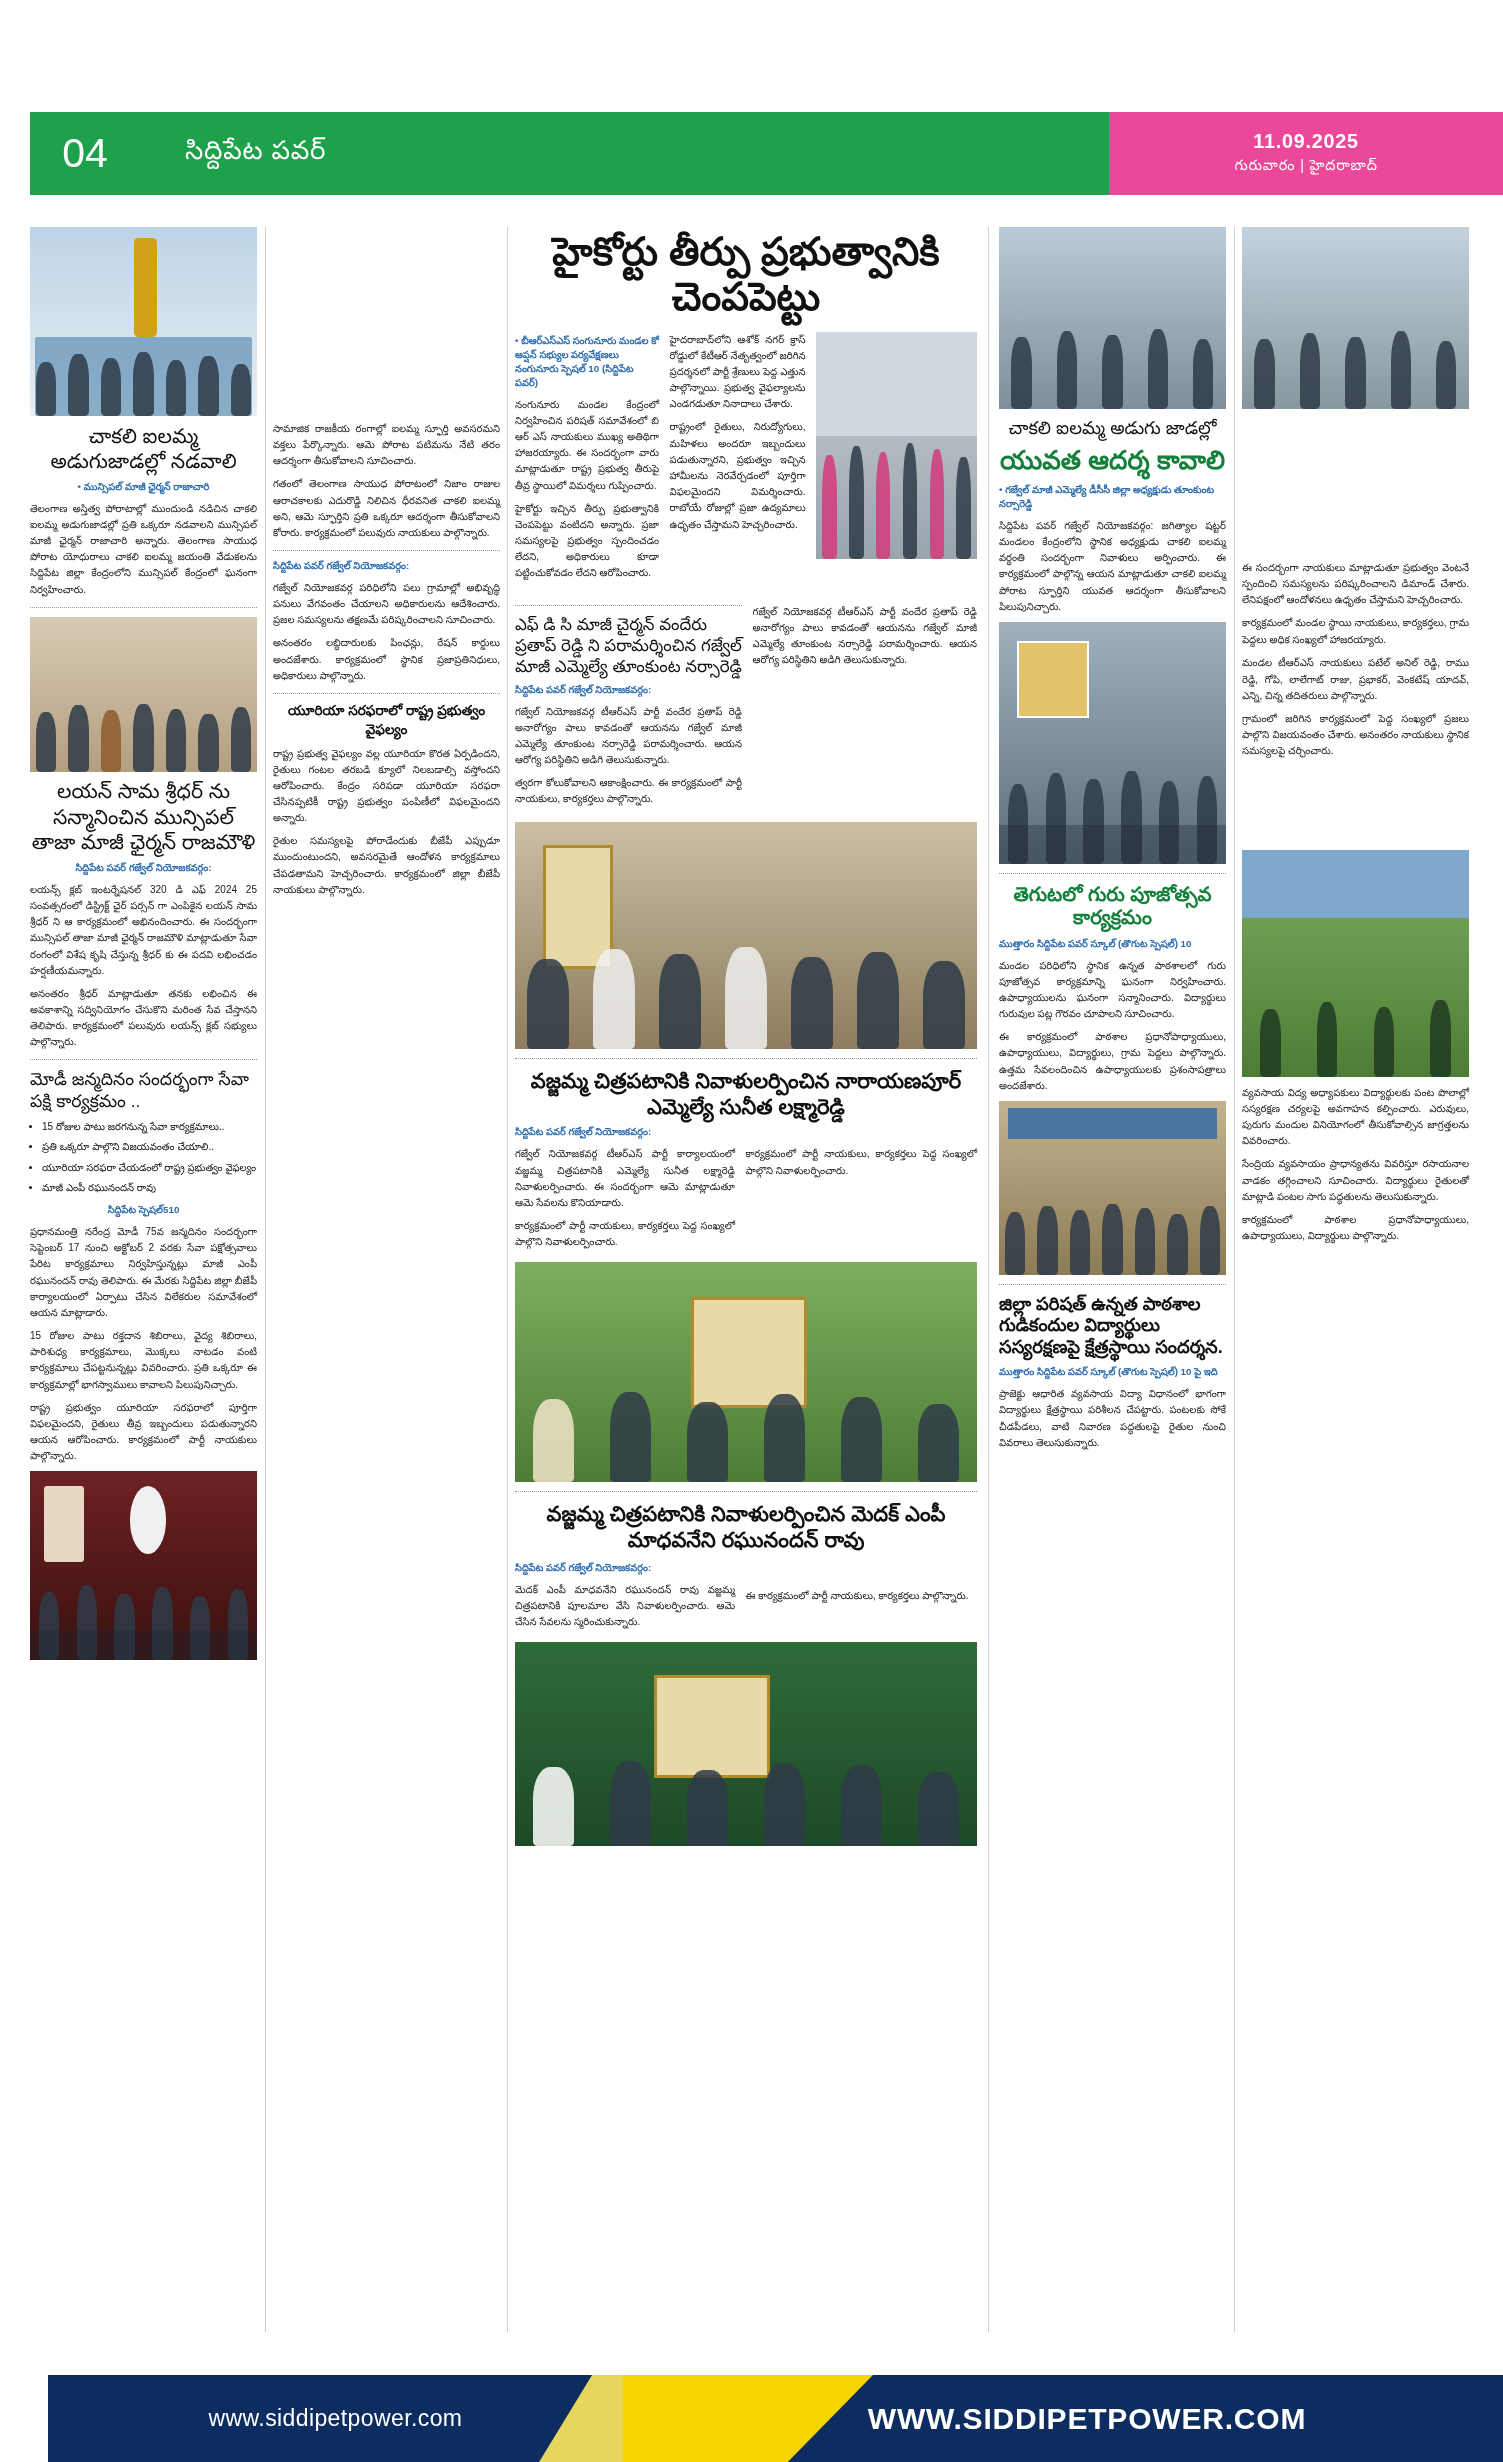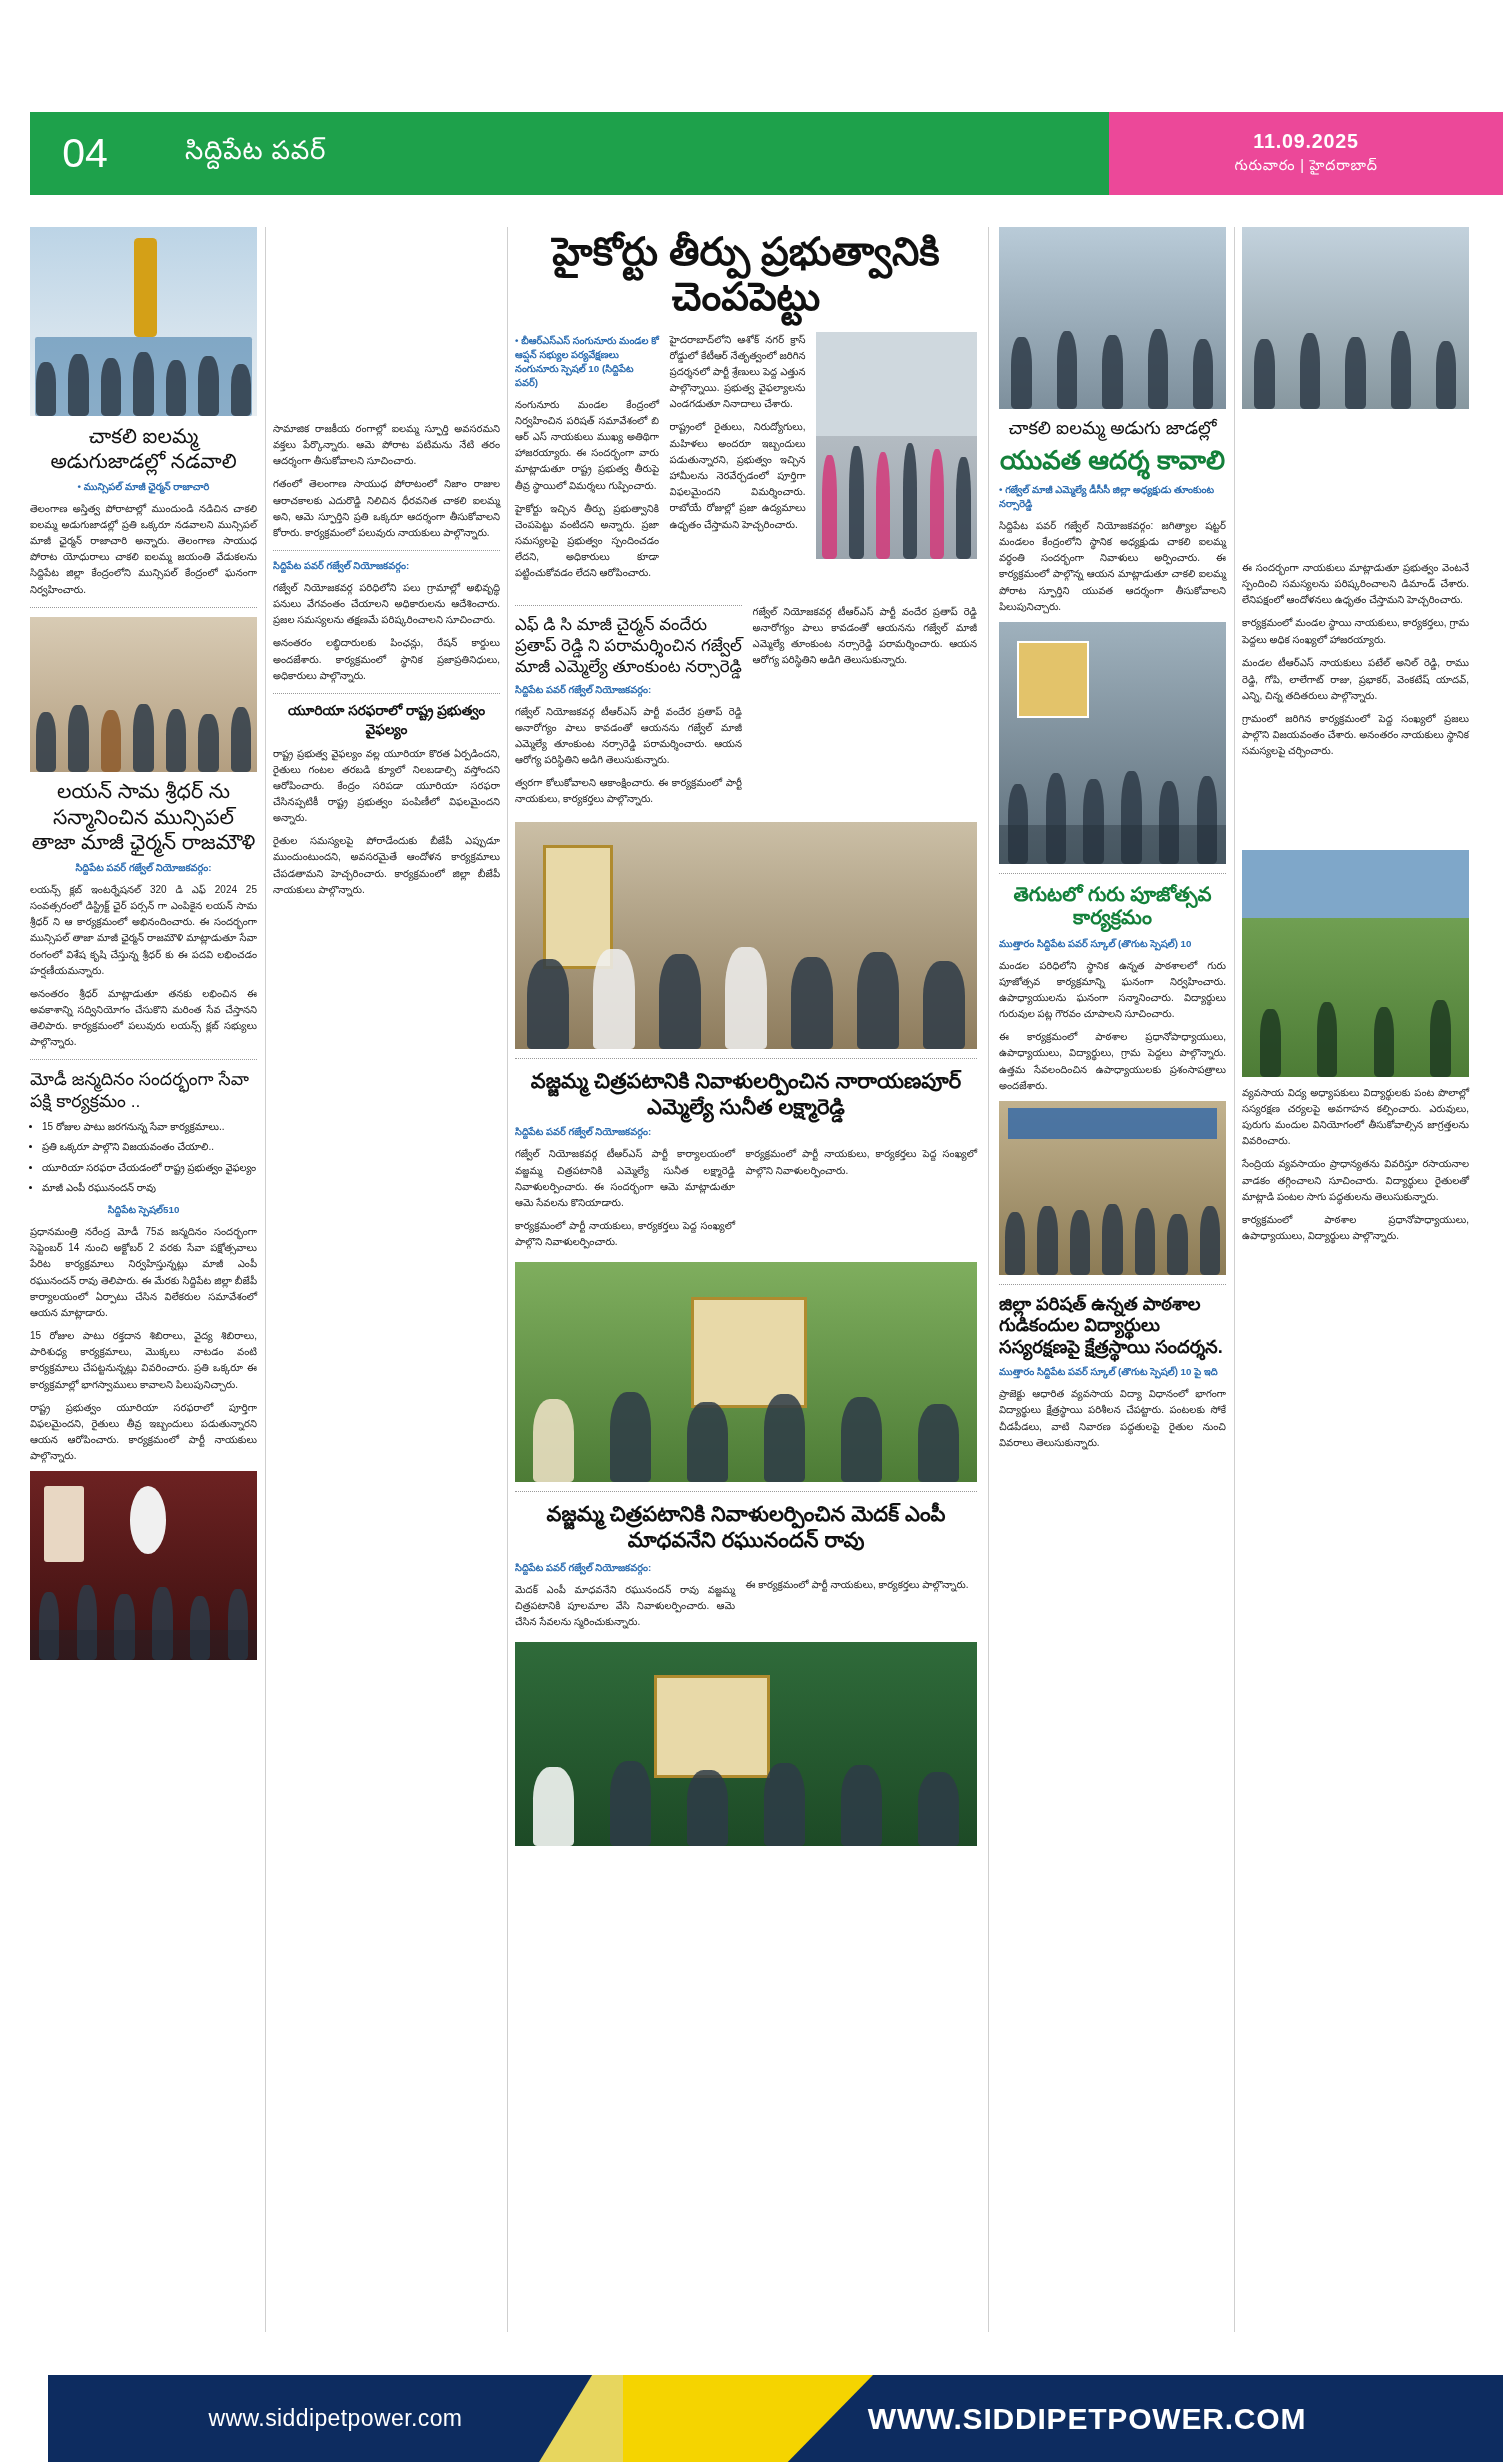--- a/index.html
+++ b/index.html
@@ -142,21 +142,21 @@
 
     <h2 class="hl left" style="font-size:17.4px;">మోడీ జన్మదినం సందర్భంగా సేవా పక్షి కార్యక్రమం ..</h2>
     <ul class="bl">
       <li>15 రోజుల పాటు జరగనున్న సేవా కార్యక్రమాలు..</li>
       <li>ప్రతి ఒక్కరూ పాల్గొని విజయవంతం చేయాలి..</li>
       <li>యూరియా సరఫరా చేయడంలో రాష్ట్ర ప్రభుత్వం వైఫల్యం</li>
       <li>మాజీ ఎంపీ రఘునందన్ రావు</li>
     </ul>
     <div class="byline">సిద్దిపేట స్పెషల్510</div>
     <div class="body">
-      <p>ప్రధానమంత్రి నరేంద్ర మోడీ 75వ జన్మదినం సందర్భంగా సెప్టెంబర్ 14 నుంచి అక్టోబర్ 2 వరకు సేవా పక్షోత్సవాలు పేరిట కార్యక్రమాలు నిర్వహిస్తున్నట్లు మాజీ ఎంపీ రఘునందన్ రావు తెలిపారు. ఈ మేరకు సిద్దిపేట జిల్లా బీజేపీ కార్యాలయంలో ఏర్పాటు చేసిన విలేకరుల సమావేశంలో ఆయన మాట్లాడారు.</p>
+      <p>ప్రధానమంత్రి నరేంద్ర మోడీ 75వ జన్మదినం సందర్భంగా సెప్టెంబర్ 17 నుంచి అక్టోబర్ 2 వరకు సేవా పక్షోత్సవాలు పేరిట కార్యక్రమాలు నిర్వహిస్తున్నట్లు మాజీ ఎంపీ రఘునందన్ రావు తెలిపారు. ఈ మేరకు సిద్దిపేట జిల్లా బీజేపీ కార్యాలయంలో ఏర్పాటు చేసిన విలేకరుల సమావేశంలో ఆయన మాట్లాడారు.</p>
       <p>15 రోజుల పాటు రక్తదాన శిబిరాలు, వైద్య శిబిరాలు, పారిశుధ్య కార్యక్రమాలు, మొక్కలు నాటడం వంటి కార్యక్రమాలు చేపట్టనున్నట్లు వివరించారు. ప్రతి ఒక్కరూ ఈ కార్యక్రమాల్లో భాగస్వాములు కావాలని పిలుపునిచ్చారు.</p>
       <p>రాష్ట్ర ప్రభుత్వం యూరియా సరఫరాలో పూర్తిగా విఫలమైందని, రైతులు తీవ్ర ఇబ్బందులు పడుతున్నారని ఆయన ఆరోపించారు. కార్యక్రమంలో పార్టీ నాయకులు పాల్గొన్నారు.</p>
     </div>
 
     <div class="photo ph-dark" style="height:189px;margin-top:6px;background:linear-gradient(#6d2222,#3b1010);">
       <div style="position:absolute;left:6%;top:8%;width:18%;height:40%;background:#e8d7c3;border-radius:3px;"></div>
       <div style="position:absolute;left:44%;top:8%;width:16%;height:36%;background:#f0f0f0;border-radius:50%;"></div>
       <div class="figs">
         <i style="height:66%"></i>
           <i style="height:72%"></i>
@@ -288,21 +288,21 @@
     <div class="dotrule"></div>
     <div class="subtitle2">వజ్జమ్మ చిత్రపటానికి నివాళులర్పించిన మెదక్ ఎంపీ మాధవనేని రఘునందన్ రావు</div>
     <div style="display:flex;gap:10.6px;">
       <div style="width:220px;">
         <div class="byline" style="text-align:left;">సిద్దిపేట పవర్ గజ్వేల్ నియోజకవర్గం:</div>
         <div class="body">
           <p>మెదక్ ఎంపీ మాధవనేని రఘునందన్ రావు వజ్జమ్మ చిత్రపటానికి పూలమాల వేసి నివాళులర్పించారు. ఆమె చేసిన సేవలను స్మరించుకున్నారు.</p>
         </div>
       </div>
       <div style="flex:1;">
-        <div class="body" style="margin-top:18px;">
+        <div class="body" style="margin-top:29px;">
           <p>ఈ కార్యక్రమంలో పార్టీ నాయకులు, కార్యకర్తలు పాల్గొన్నారు.</p>
         </div>
       </div>
     </div>
 
     <div class="photo ph-green" style="height:204px;margin-top:4.5px;background:linear-gradient(#2f6b3a,#1d4a26);">
       <div class="portrait" style="left:30%;"></div>
       <div class="figs">
         <i style="height:70%;background:#ffffff"></i>
           <i style="height:76%"></i>

